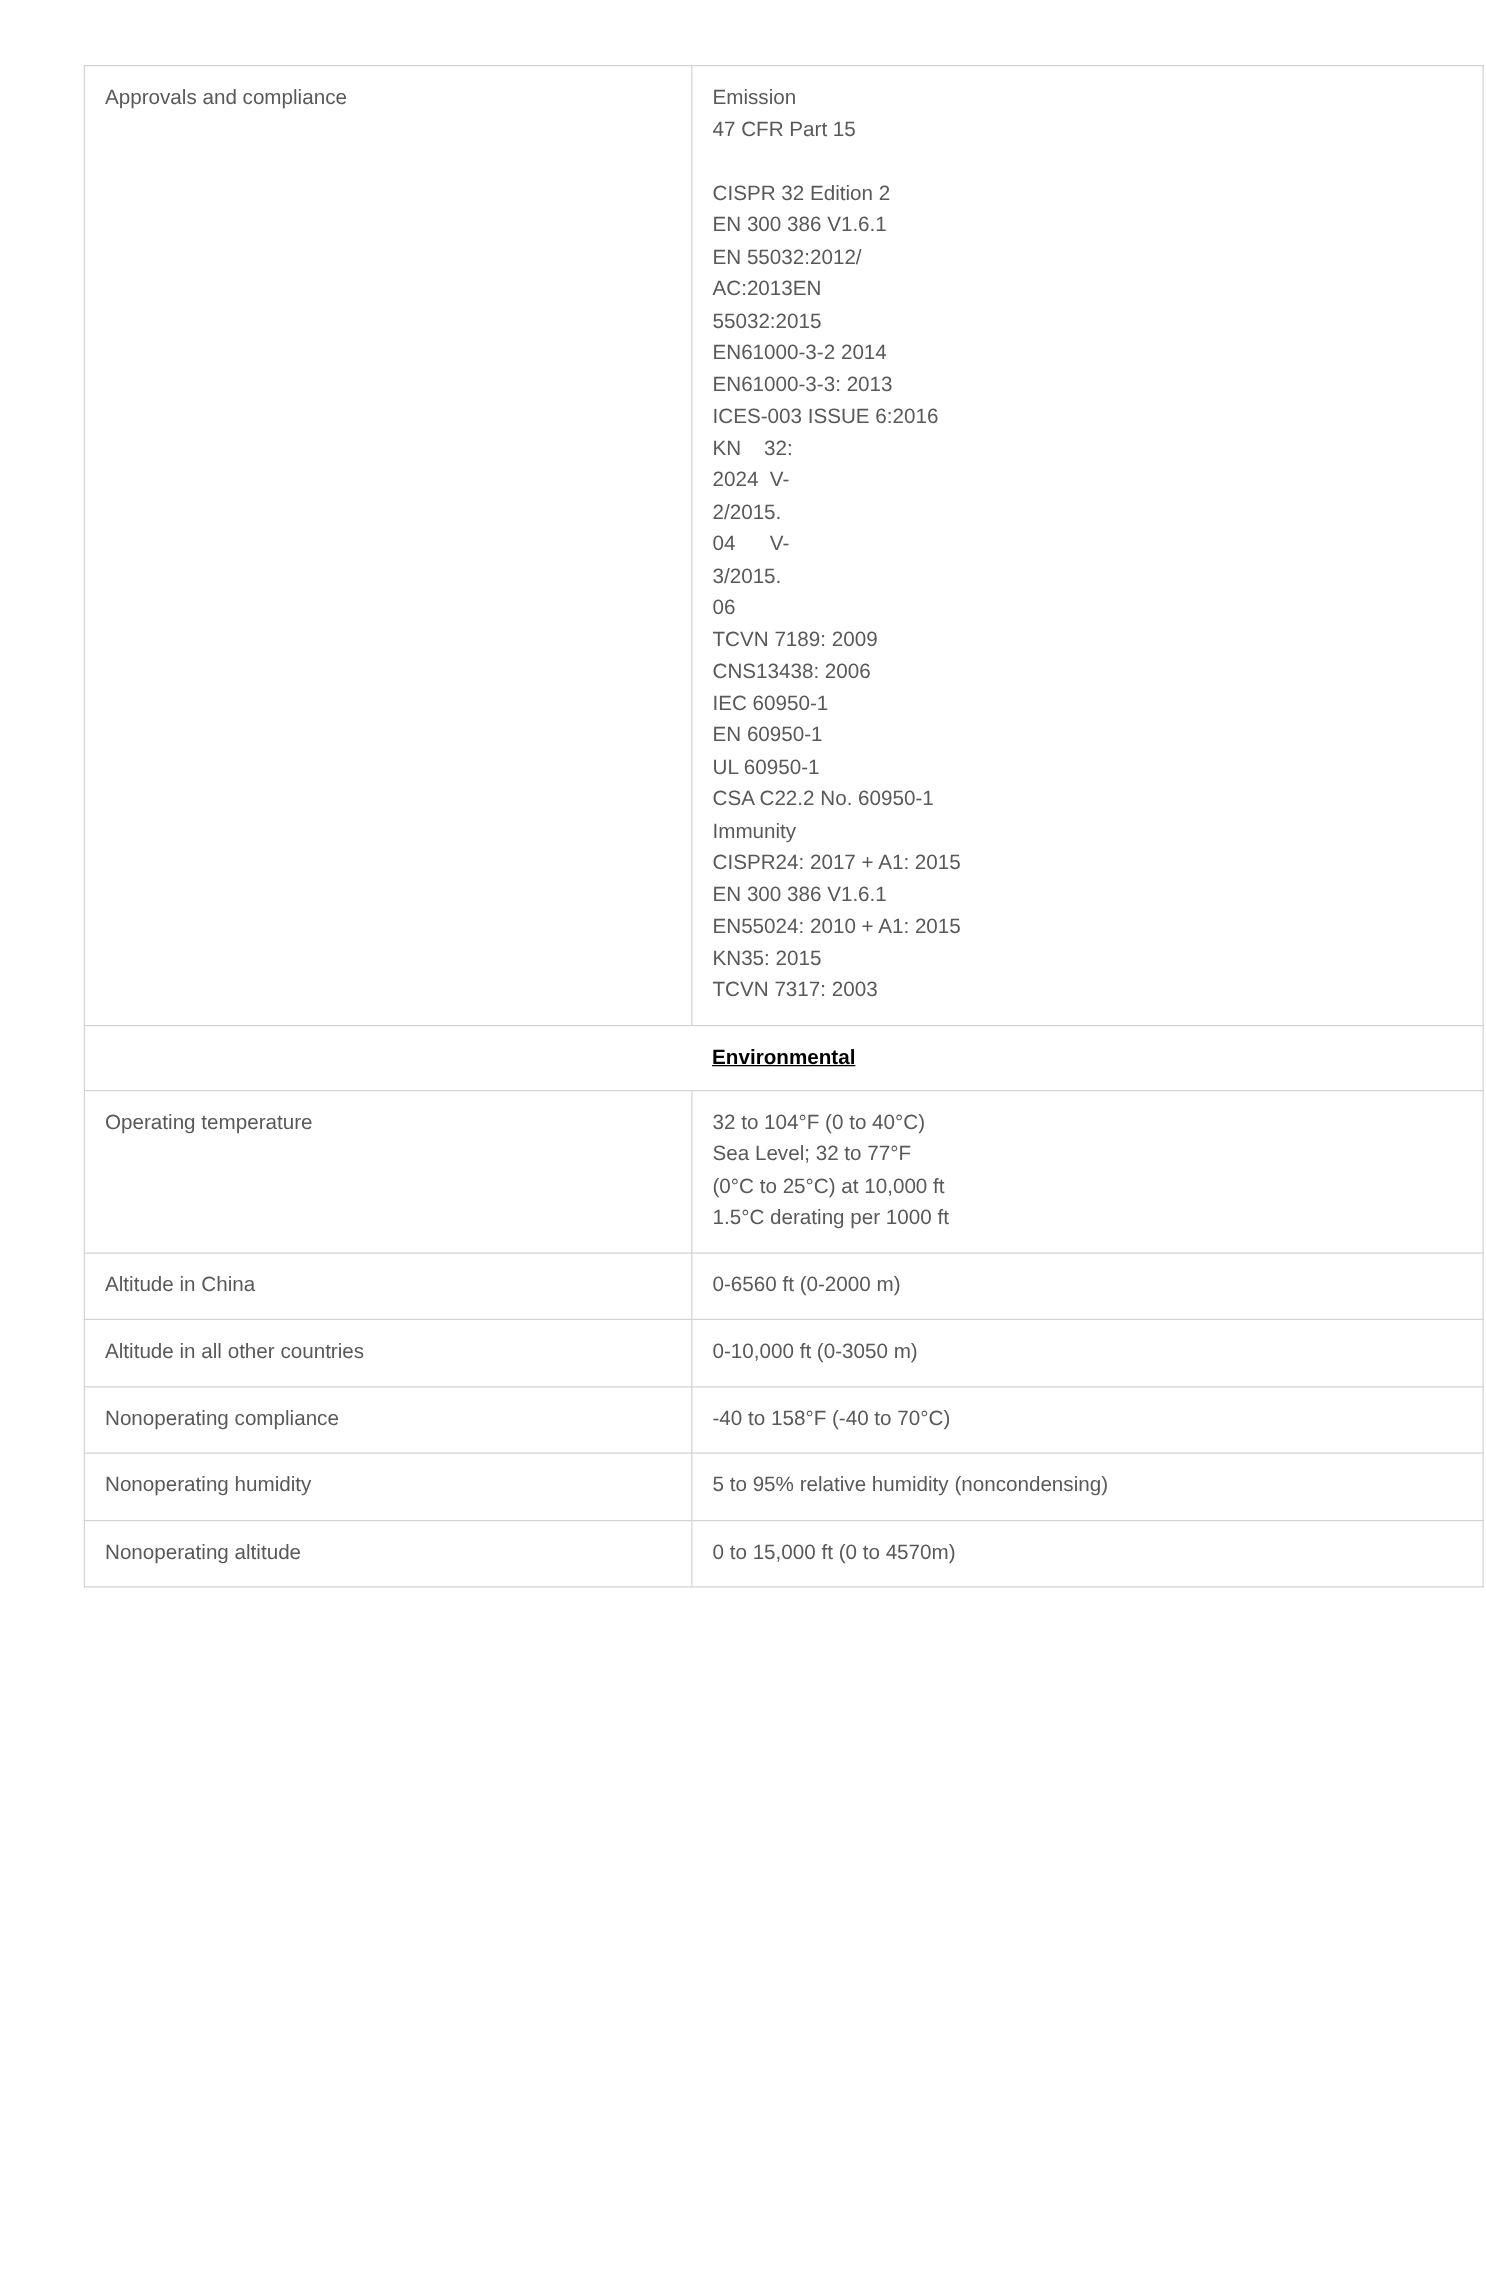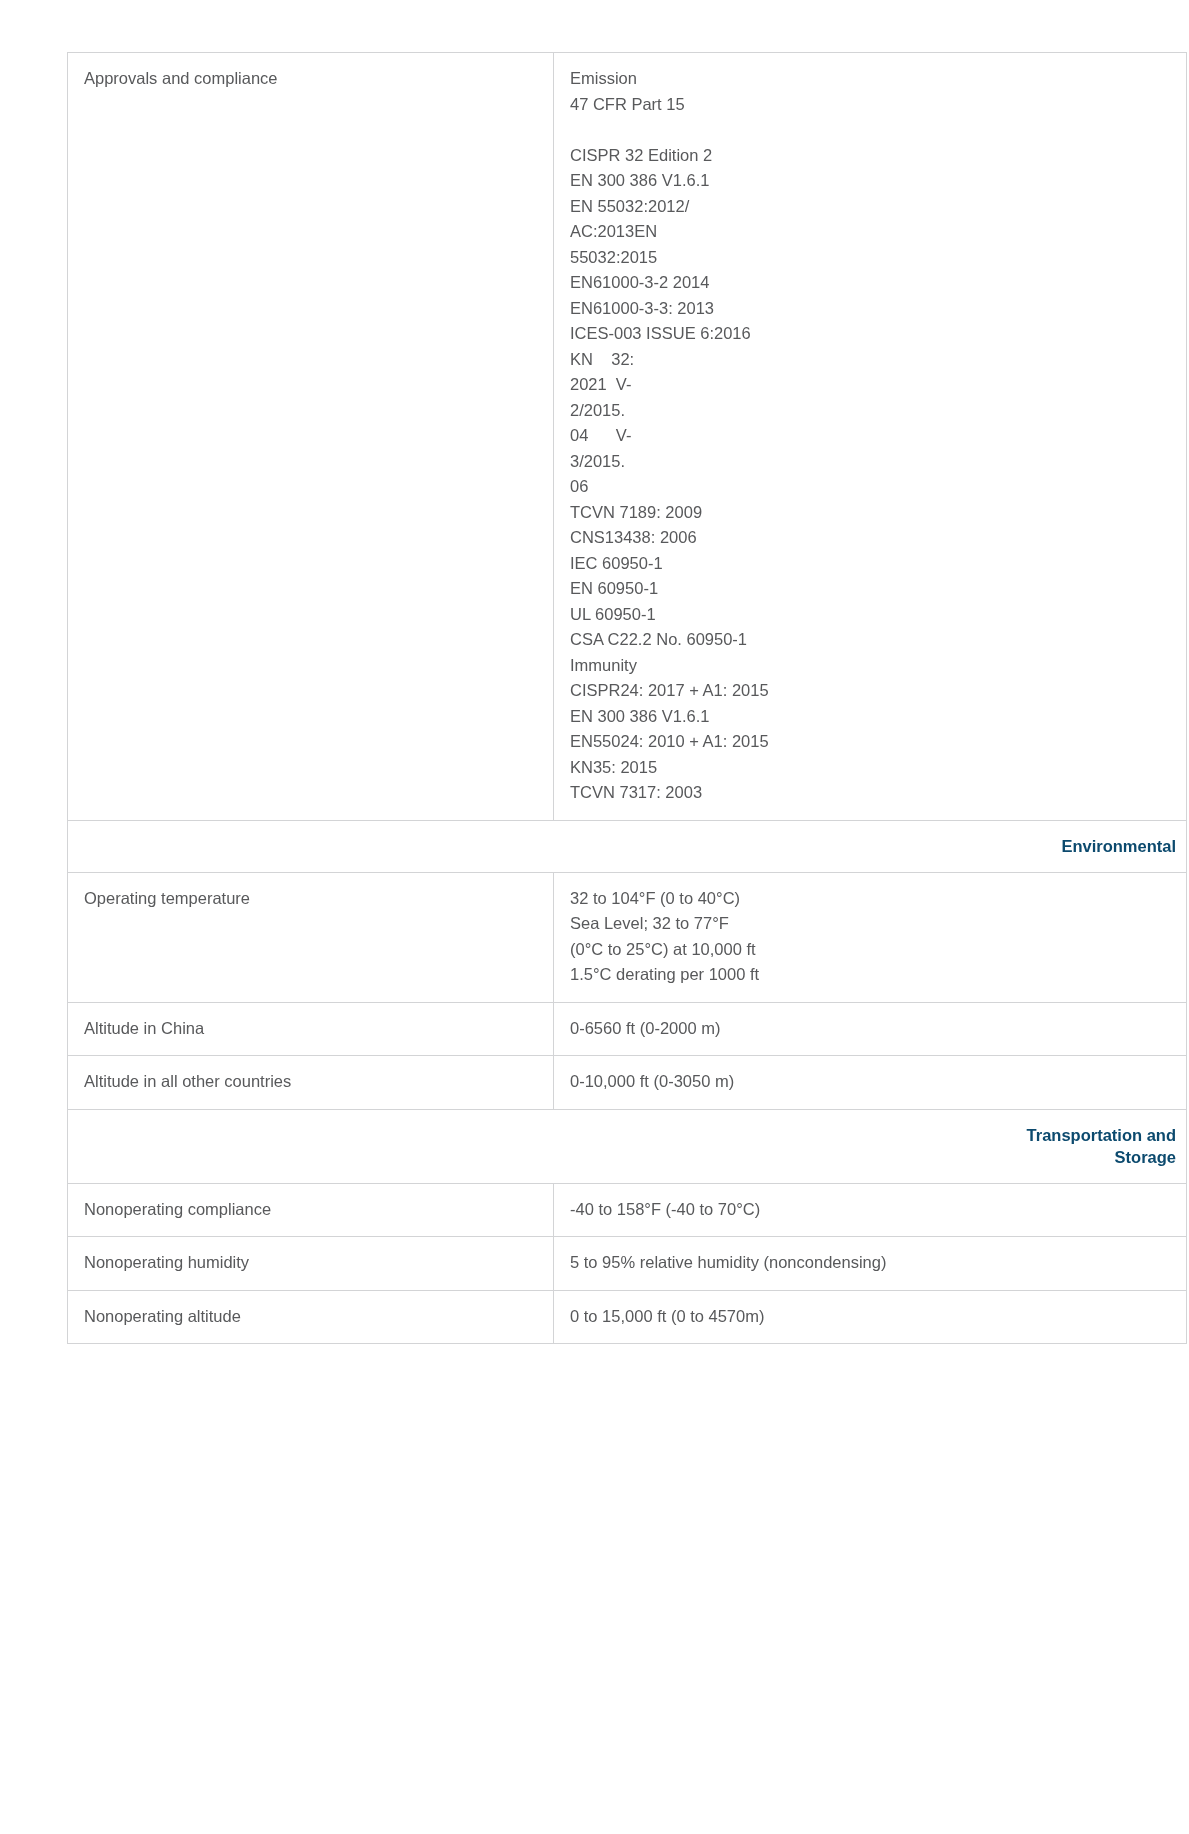--- a/index.html
+++ b/index.html
@@ -37,25 +37,26 @@
     line-height: 25.5px;
     color: #58595b;
   }
   .col-label {
     width: 453px;
   }
   .col-value {
     width: 600px;
   }
   .section-row td {
-    text-align: right;
+    text-align: center;
     font-weight: bold;
-    color: #0c4a6e;
+    color: #000000;
     padding: 14px 10px 15px 10px;
     line-height: 22px;
+    text-decoration: underline;
   }
   .cell-lines span {
     display: block;
     white-space: pre;
   }
   .blank-line {
     display: block;
     height: 25.5px;
   }
 </style>
@@ -73,21 +74,21 @@
             <span class="blank-line">&nbsp;</span>
             <span>CISPR 32 Edition 2</span>
             <span>EN 300 386 V1.6.1</span>
             <span>EN 55032:2012/</span>
             <span>AC:2013EN</span>
             <span>55032:2015</span>
             <span>EN61000-3-2 2014</span>
             <span>EN61000-3-3: 2013</span>
             <span>ICES-003 ISSUE 6:2016</span>
             <span>KN    32:</span>
-            <span>2021  V-</span>
+            <span>2024  V-</span>
             <span>2/2015.</span>
             <span>04      V-</span>
             <span>3/2015.</span>
             <span>06</span>
             <span>TCVN 7189: 2009</span>
             <span>CNS13438: 2006</span>
             <span>IEC 60950-1</span>
             <span>EN 60950-1</span>
             <span>UL 60950-1</span>
             <span>CSA C22.2 No. 60950-1</span>
@@ -118,26 +119,20 @@
           <td class="col-value cell-lines">
             <span>0-6560 ft (0-2000 m)</span>
           </td>
         </tr>
         <tr>
           <td class="col-label">Altitude in all other countries</td>
           <td class="col-value cell-lines">
             <span>0-10,000 ft (0-3050 m)</span>
           </td>
         </tr>
-        <tr class="section-row">
-          <td colspan="2" class="cell-lines">
-            <span>Transportation and</span>
-            <span>Storage</span>
-          </td>
-        </tr>
         <tr>
           <td class="col-label">Nonoperating compliance</td>
           <td class="col-value cell-lines">
             <span>-40 to 158°F (-40 to 70°C)</span>
           </td>
         </tr>
         <tr>
           <td class="col-label">Nonoperating humidity</td>
           <td class="col-value cell-lines">
             <span>5 to 95% relative humidity (noncondensing)</span>

